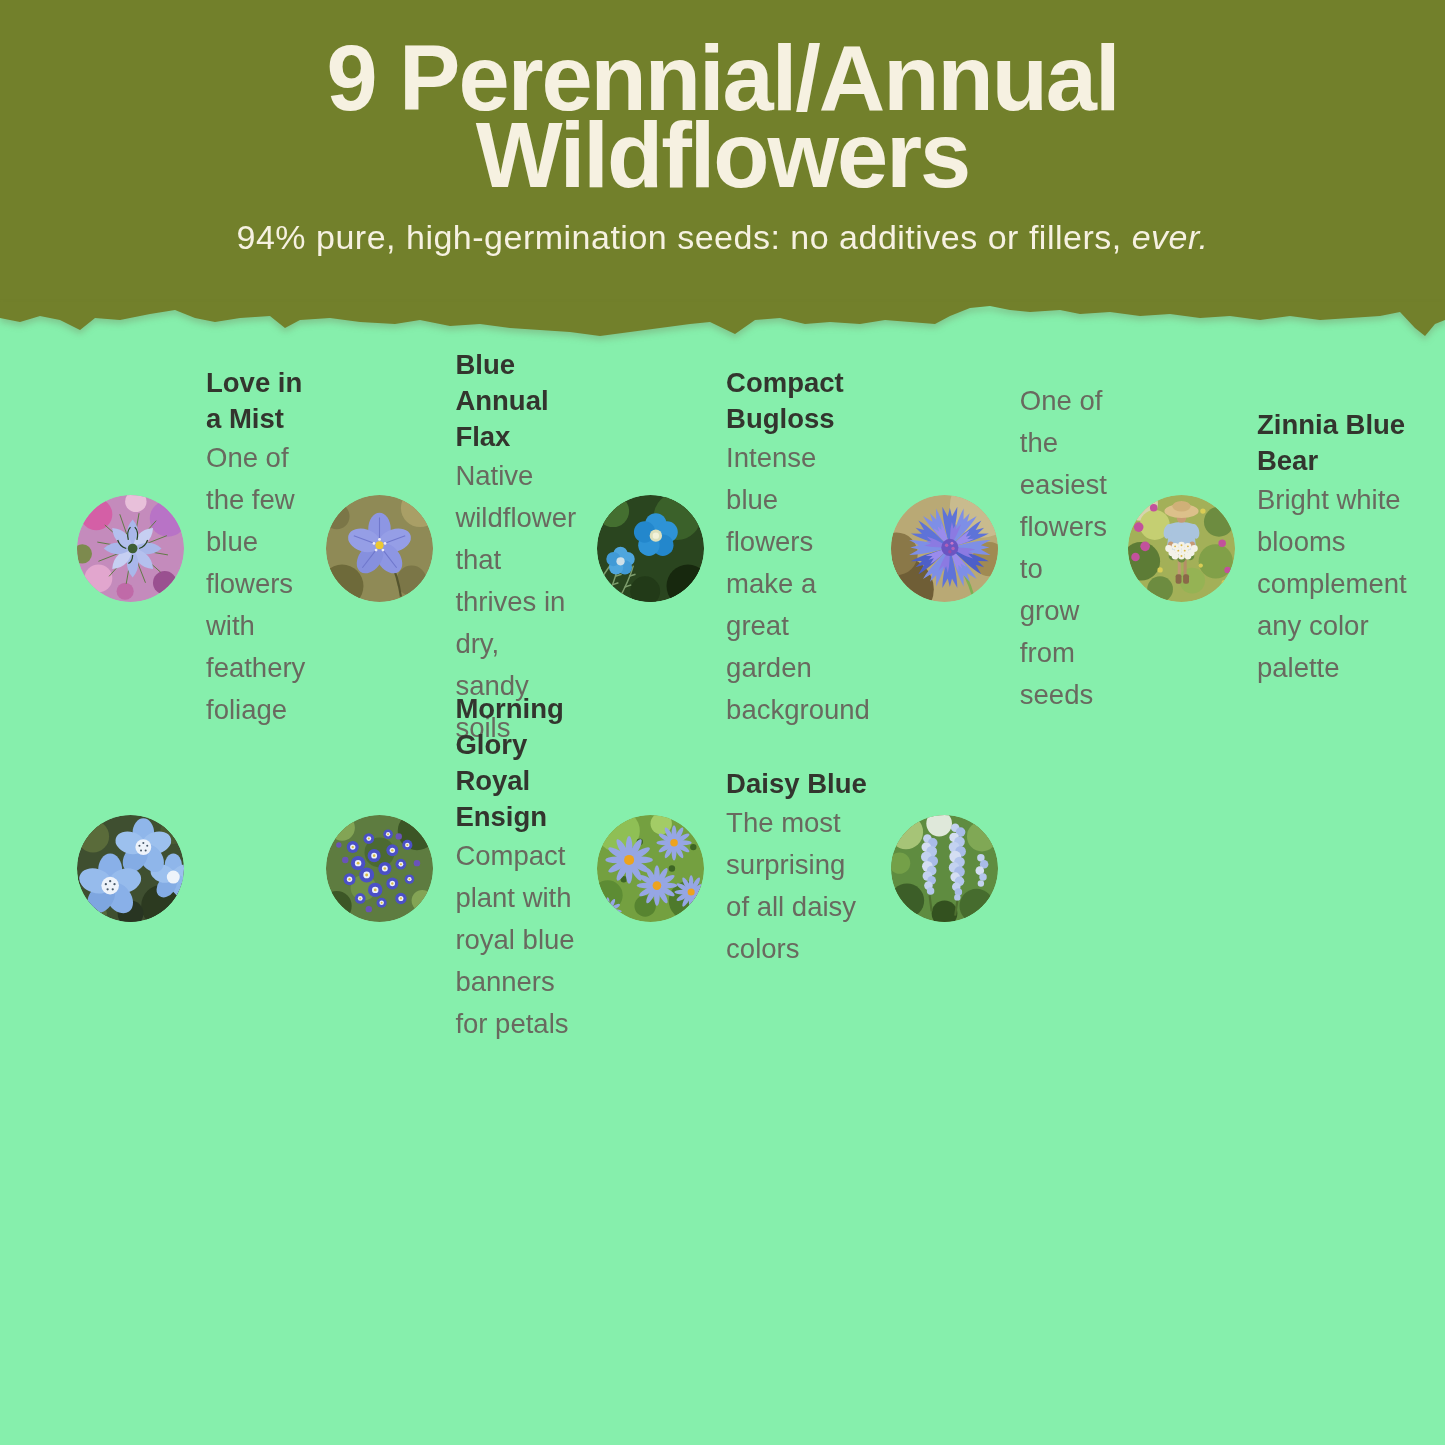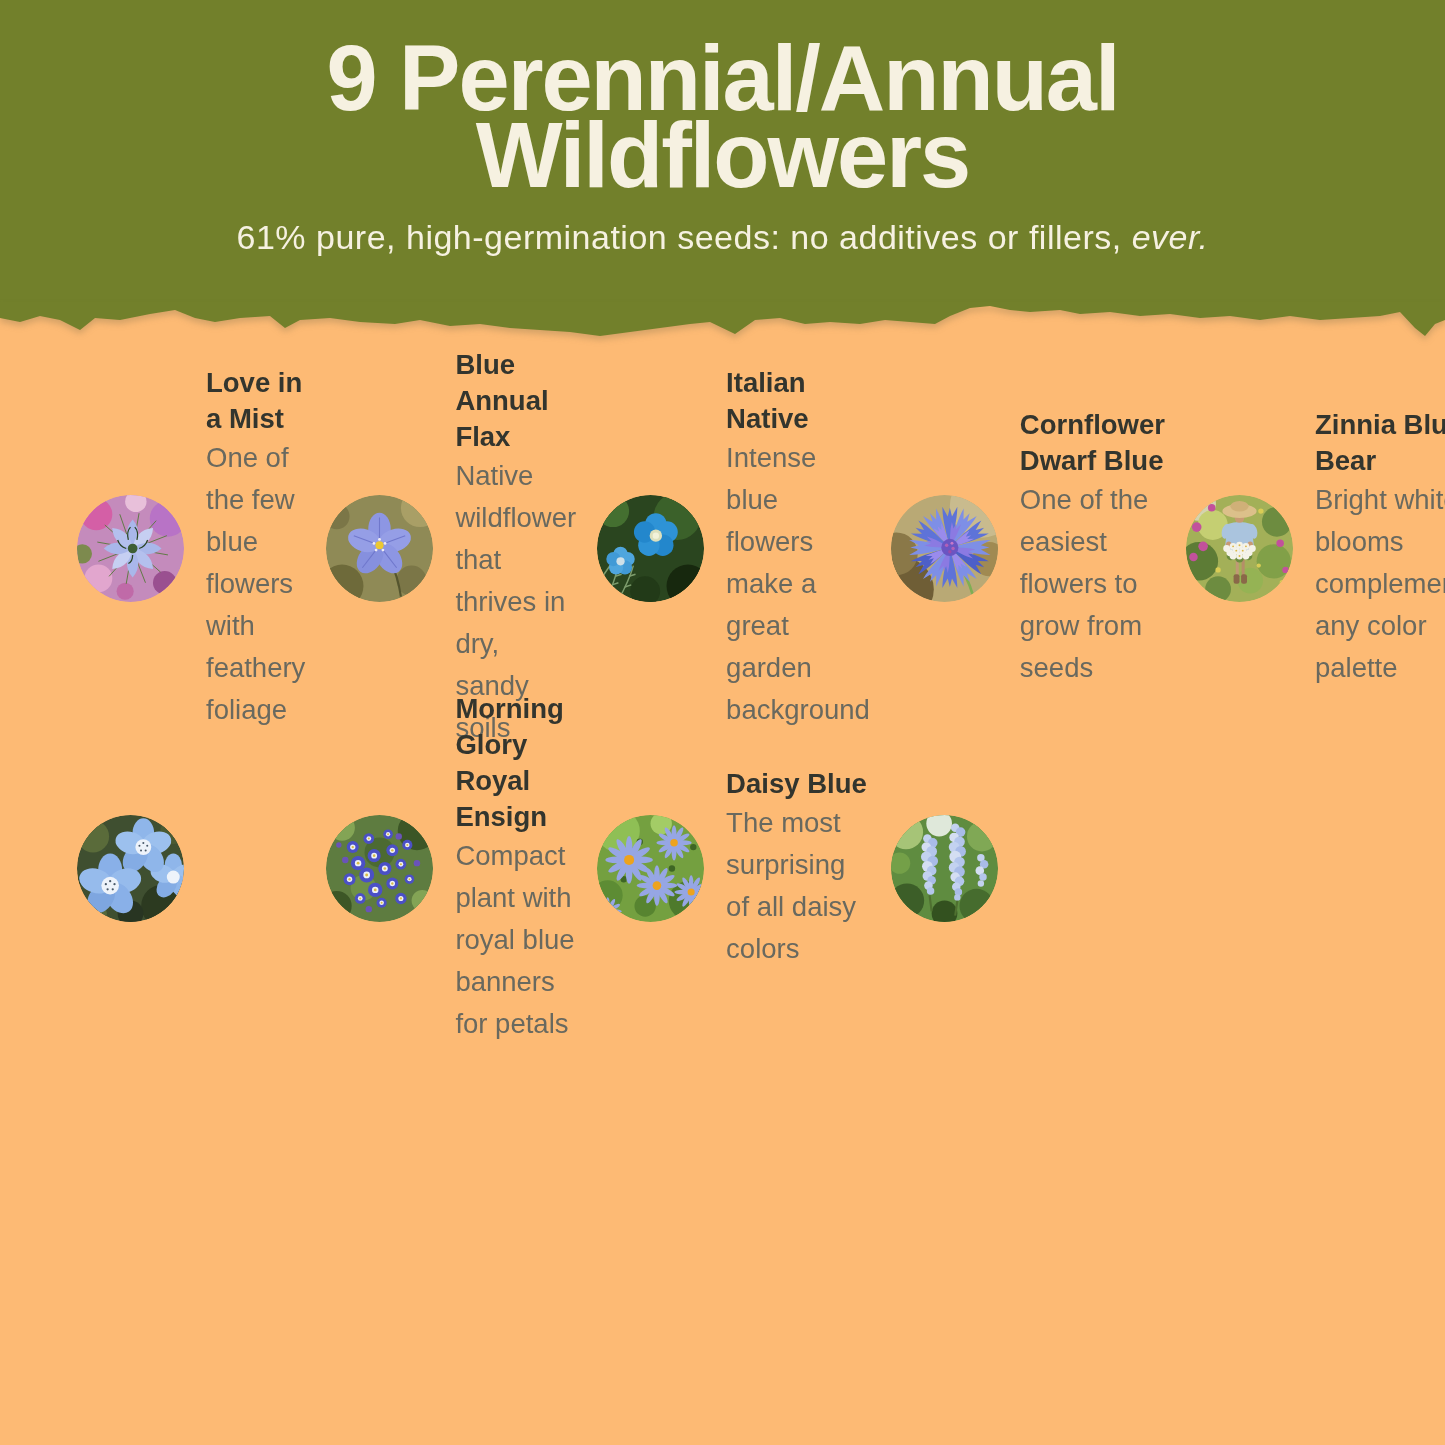--- a/index.html
+++ b/index.html
@@ -1,20 +1,20 @@
 <!DOCTYPE html>
 <html><head>
 <meta charset="utf-8">
 <style>
   * { margin:0; padding:0; box-sizing:border-box; }
   html,body { background:#e9e4da; }
   body { font-family:"Liberation Sans", sans-serif; }
   .page {
     position:relative; width:1445px; height:1445px;
-    background:#fdba74; overflow:hidden; margin:0 auto;
+    background:#86efac; overflow:hidden; margin:0 auto;
   }
   
   .header {
     position:absolute; top:0; left:0; width:1445px; height:302px;
     background:#72802b;
   }
   .tear {
     position:absolute; top:302px; left:0; width:1445px; height:48px; display:block;
     filter: drop-shadow(0 4px 3px rgba(110,100,70,.28));
   }
@@ -50,21 +50,21 @@
 <body>
 
 <div class="page">
 
   <div class="header">
     <div class="header-content">
       <h1 class="main-title">
         <span>9 Perennial/Annual</span>
         <span>Wildflowers</span>
       </h1>
-      <div class="subtitle"><span>61% pure, high-germination seeds: no additives or fillers, </span><em>ever.</em></div>
+      <div class="subtitle"><span>94% pure, high-germination seeds: no additives or fillers, </span><em>ever.</em></div>
     </div>
   </div>
   <svg class="tear" viewBox="0 0 1445 48" preserveAspectRatio="none" aria-hidden="true">
     <polygon fill="#72802b" points="0,0 1445,0 1445,18 1435,22 1425,34 1415,26 1400,10 1380,14 1350,16 1320,18 1290,14 1260,18 1230,14 1200,16 1170,12 1140,14 1110,10 1080,12 1060,8 1030,10 1010,8 990,4 970,6 950,14 935,22 910,20 885,18 860,22 830,20 805,22 780,16 755,18 735,32 710,20 690,22 660,26 630,30 600,34 570,30 540,28 510,26 480,22 450,24 420,18 395,22 360,20 330,16 300,18 285,26 270,14 240,16 215,20 195,16 175,8 150,12 120,18 95,16 80,28 60,18 40,14 20,20 0,16"></polygon>
   </svg>
 
   <div class="grid">
 
     <div class="cell">
       <div class="photo">
@@ -208,21 +208,21 @@
               <circle cx="6.5" cy="8.9" r="10" fill="#2387cc"></circle>
                 <circle cx="-6.5" cy="8.9" r="10" fill="#2e93d6"></circle>
               <circle cx="-10.5" cy="-3.4" r="10" fill="#2387cc"></circle>
               <circle r="5.8" fill="#dde0bd"></circle>
                 <circle r="3" fill="#f2f2da"></circle>
             </g>
           </g>
         </svg>
       </div>
       <div class="text">
-        <div class="flower-title">Italian Native</div>
+        <div class="flower-title">Compact Bugloss</div>
         <div class="flower-desc">Intense blue flowers make a great garden background</div>
       </div>
     </div>
 
     <div class="cell">
       <div class="photo">
         <svg viewBox="0 0 100 100">
           <defs>
             <clipPath id="cp4">
                 <circle cx="50" cy="50" r="50"></circle>
@@ -262,21 +262,20 @@
               <circle r="8" fill="#6a55c2"></circle>
               <circle cx="-3" cy="-2" r="1.6" fill="#b060b8"></circle>
                 <circle cx="3" cy="1" r="1.6" fill="#b060b8"></circle>
               <circle cx="0" cy="4" r="1.6" fill="#9a4aaa"></circle>
                 <circle cx="2" cy="-4" r="1.4" fill="#c878c8"></circle>
             </g>
           </g>
         </svg>
       </div>
       <div class="text">
-        <div class="flower-title">Cornflower Dwarf Blue</div>
         <div class="flower-desc">One of the easiest flowers to grow from seeds</div>
       </div>
     </div>
 
     <div class="cell">
       <div class="photo">
         <svg viewBox="0 0 100 100">
           <defs>
               <clipPath id="cp5">
                 <circle cx="50" cy="50" r="50"></circle>

